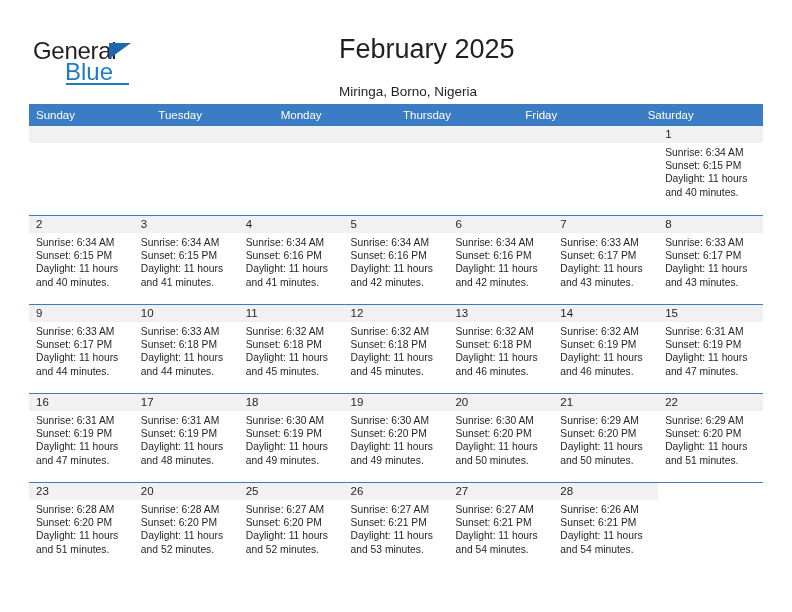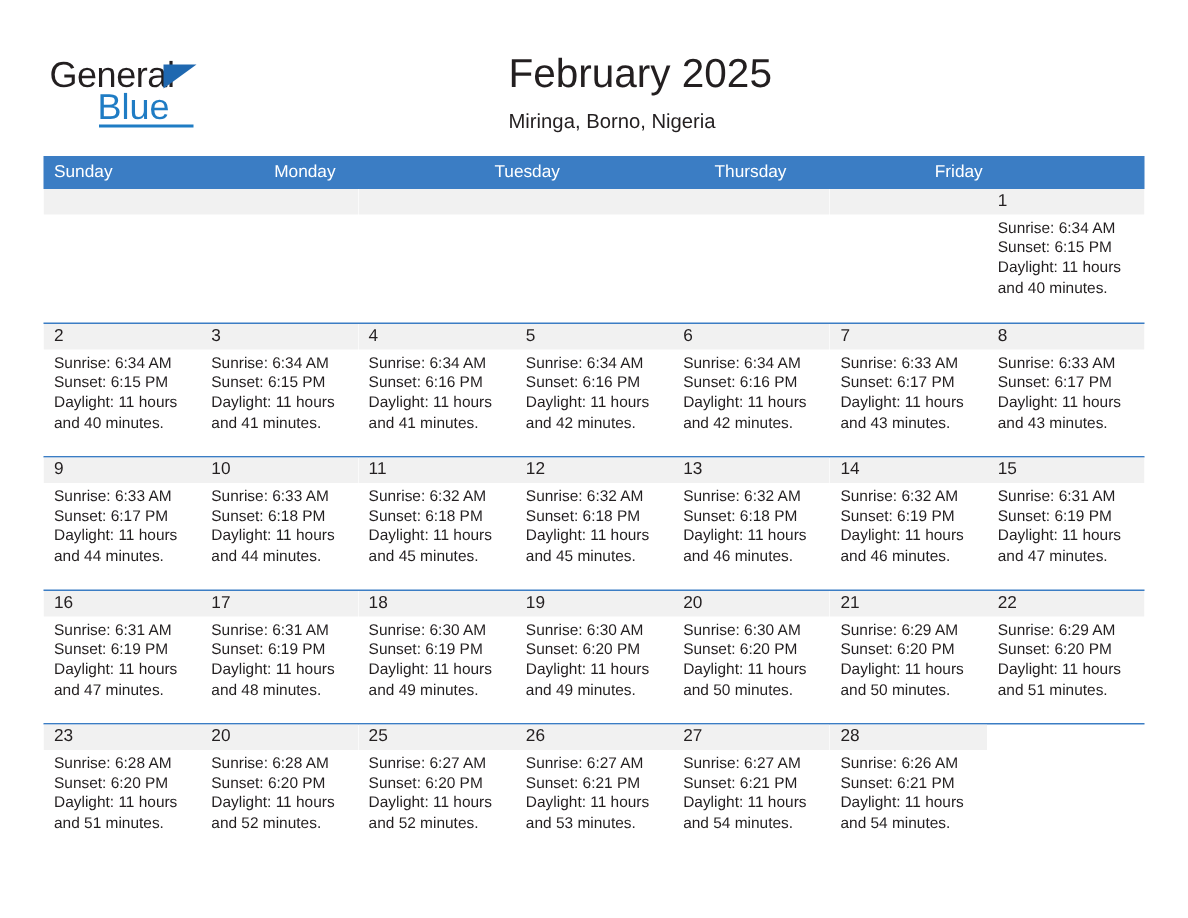--- a/index.html
+++ b/index.html
@@ -83,21 +83,21 @@
   .cal-title {
     font-size: 27px;
     color: #231f20;
     line-height: 32px;
     white-space: nowrap;
   }
   .cal-subtitle {
     font-size: 13.5px;
     color: #231f20;
     line-height: 20px;
-    margin-top: 6px;
+    margin-top: 17px;
     white-space: nowrap;
   }
 
   
   .calendar {
     position: absolute;
     left: 29px;
     top: 104px;
     width: 734px;
   }
@@ -174,24 +174,25 @@
       <div class="cal-title">February 2025</div>
       <div class="cal-subtitle">Miringa, Borno, Nigeria</div>
     </div>
 
   </div>
 
   <div class="calendar">
 
     <div class="weekdays">
       <div class="weekday">Sunday</div>
+      <div class="weekday">Tuesday</div>
       <div class="weekday">Monday</div>
-      <div class="weekday">Tuesday</div>
       <div class="weekday">Thursday</div>
       <div class="weekday">Friday</div>
+      <div class="weekday">Saturday</div>
     </div>
 
     <div id="weeks-container">
         <div class="week first">
           <div class="daycell empty">
             <div class="daynum"></div>
           </div>
           <div class="daycell empty">
             <div class="daynum"></div>
           </div>

